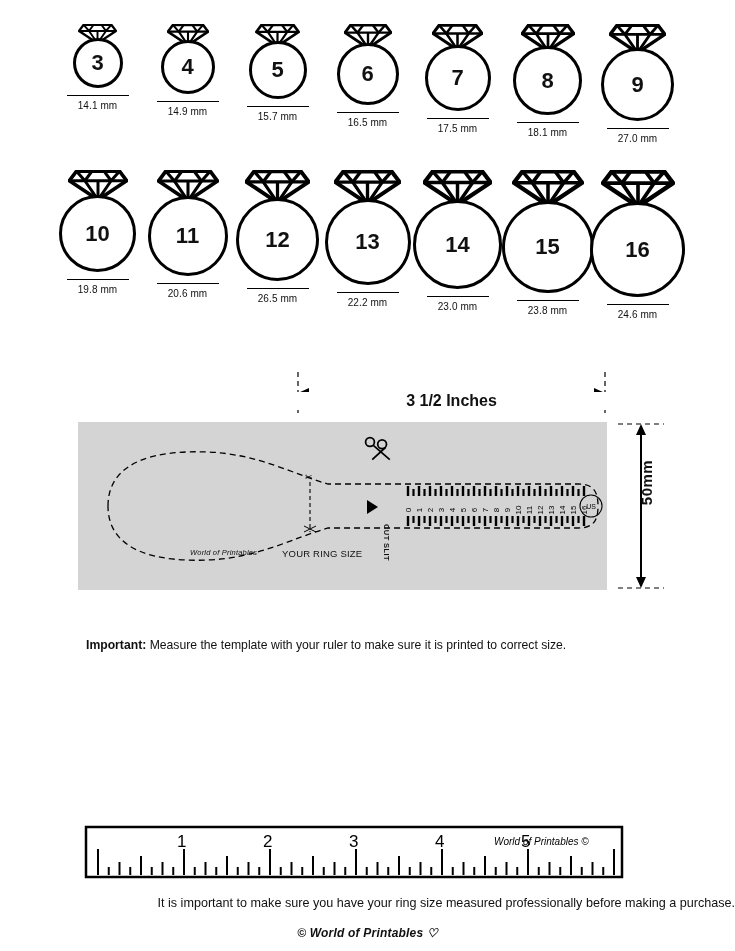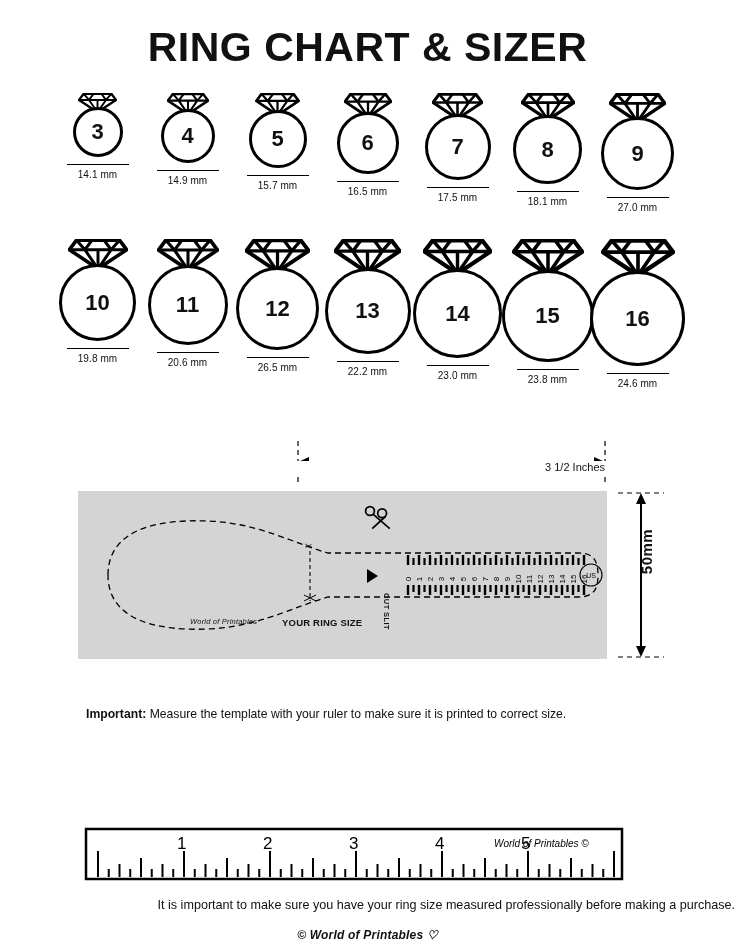--- a/index.html
+++ b/index.html
@@ -115,23 +115,23 @@
     left: 296px;
     top: 6px;
     width: 311px;
     height: 46px;
   }
   .inches-label {
     position: absolute;
     left: 296px;
     top: 28px;
     width: 311px;
-    text-align: right;
-    font-size: 11px;
-    font-weight: normal;
+    text-align: center;
+    font-size: 16px;
+    font-weight: bold;
     background: #fff;
     padding: 0 2px;
   }
 
   .gray-box {
     position: absolute;
     left: 78px;
     top: 58px;
     width: 529px;
     height: 168px;
@@ -154,21 +154,21 @@
     transform: rotate(-90deg);
     transform-origin: center;
     letter-spacing: 0.5px;
   }
 
   .your-ring-size {
     position: absolute;
     left: 204px;
     top: 126px;
     font-size: 9.5px;
-    font-weight: bold;
+    font-weight: normal;
     letter-spacing: 0.2px;
   }
   .wop-stamp {
     position: absolute;
     left: 112px;
     top: 126px;
     font-size: 7.5px;
     font-style: italic;
     letter-spacing: 0.2px;
   }
@@ -224,21 +224,20 @@
     font-style: italic;
     font-weight: bold;
     letter-spacing: 0.2px;
   }
 </style>
 </head>
 <body>
 
 <div class="page">
 
-  <h1 class="title">RING CHART &amp; SIZER</h1>
 
 
   <div class="ring-row row1" id="ring-row-1">
       <div class="ring-cell">
         <div class="ring-graphic">
           <svg width="39" height="20" viewBox="0 0 100 52" class="gem">
             <path d="M14 2 H86 L98 18 L50 50 L2 18 Z" fill="none" stroke="#000" stroke-width="6" stroke-linejoin="round"></path>
             <path d="M2 18 H98" fill="none" stroke="#000" stroke-width="5" stroke-linejoin="round"></path>
             <path d="M14 2 L28 18 L50 50" fill="none" stroke="#000" stroke-width="5" stroke-linejoin="round"></path>
             <path d="M86 2 L72 18 L50 50" fill="none" stroke="#000" stroke-width="5" stroke-linejoin="round"></path>

